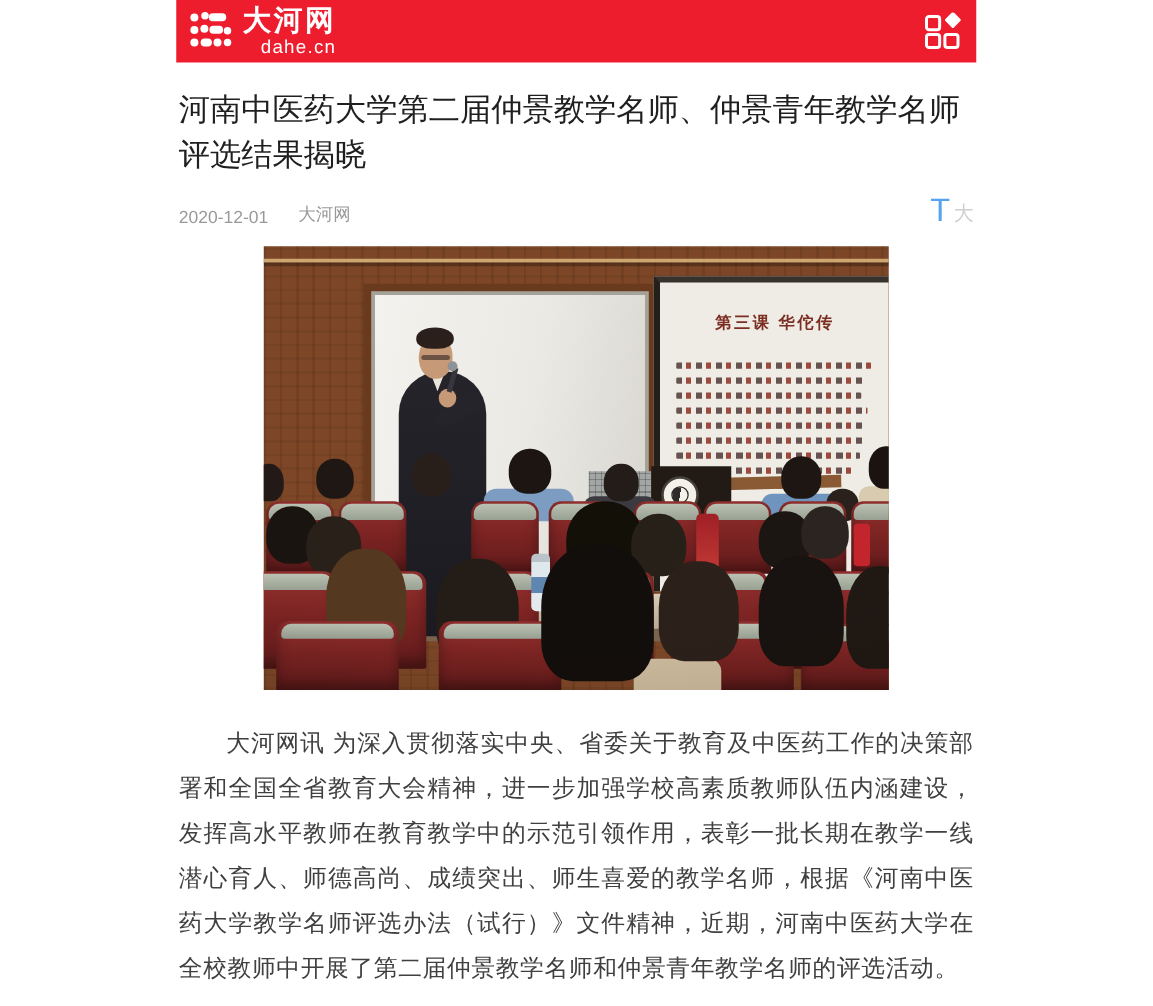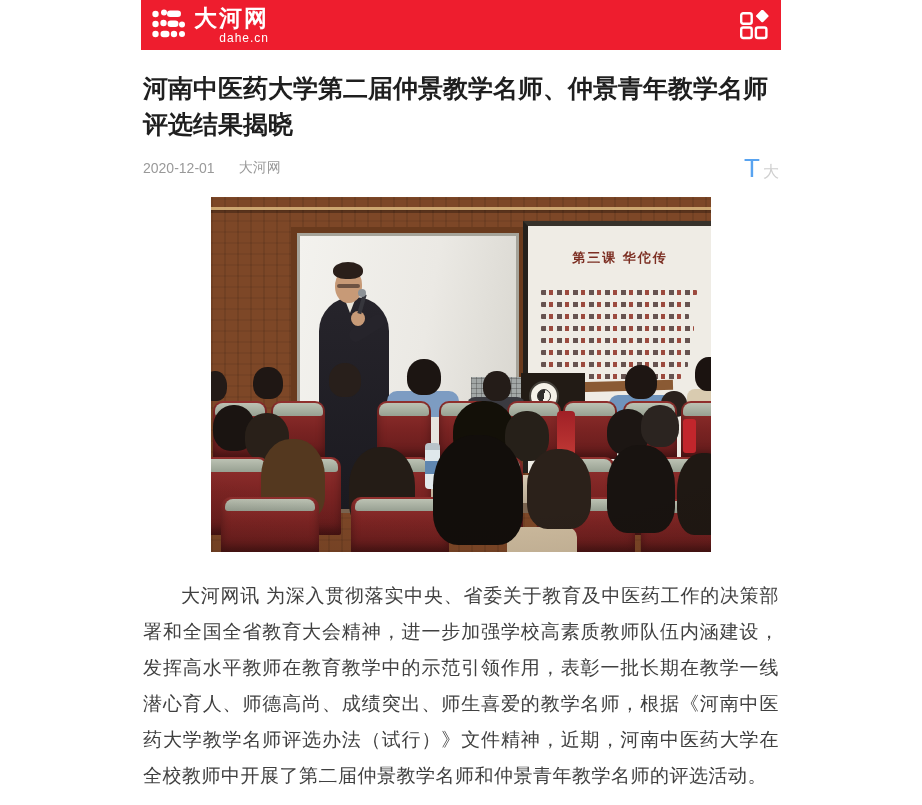--- a/index.html
+++ b/index.html
@@ -12,30 +12,30 @@
 
   
   .masthead {
     height: 50px; background: #ee1d2e;
     display: flex; align-items: center; justify-content: space-between;
     padding: 0 12px 0 10px; box-sizing: border-box;
   }
   .logo { display: flex; align-items: center; gap: 7px; cursor: pointer; }
   .logo-text { display: flex; flex-direction: column; align-items: flex-end; line-height: 1; }
   .site-name { color: #fff; font-size: 23px; font-weight: 700; letter-spacing: 2px; }
-  .site-domain { color: #fff; font-size: 12px; margin-top: 2px; letter-spacing: 1px; }
+  .site-domain { color: #fff; font-size: 15px; margin-top: 2px; letter-spacing: 1px; }
   .apps-btn { width: 30px; height: 30px; cursor: pointer; display: flex; align-items: center; justify-content: center; }
 
   
   h1.title {
     margin: 20px 0 0 0; padding: 0 2px;
-    font-size: 25px; line-height: 36px; font-weight: 700;
+    font-size: 25px; line-height: 36px; font-weight: 400;
     color: #1f1f1f; letter-spacing: 0px;
   }
-  .meta { display: flex; align-items: center; margin: 13px 2px 0 2px; color: #999; font-size: 14px; }
+  .meta { display: flex; align-items: flex-end; margin: 13px 2px 0 2px; color: #999; font-size: 14px; }
   .meta .src { margin-left: 24px; }
   .font-ctl { margin-left: auto; display: flex; align-items: flex-end; gap: 3px; cursor: pointer; }
   .font-ctl .t-sym { font-size: 26px; line-height: 1; color: #58a3f0; }
   .font-ctl .t-da  { font-size: 16px; line-height: 1.1; color: #cfcfcf; }
 
   
   figure { margin: 16px 0 0 0; }
   .photo {
     width: 500px; height: 355px; margin: 0 auto; position: relative; overflow: hidden;
     background: #7d4727;

